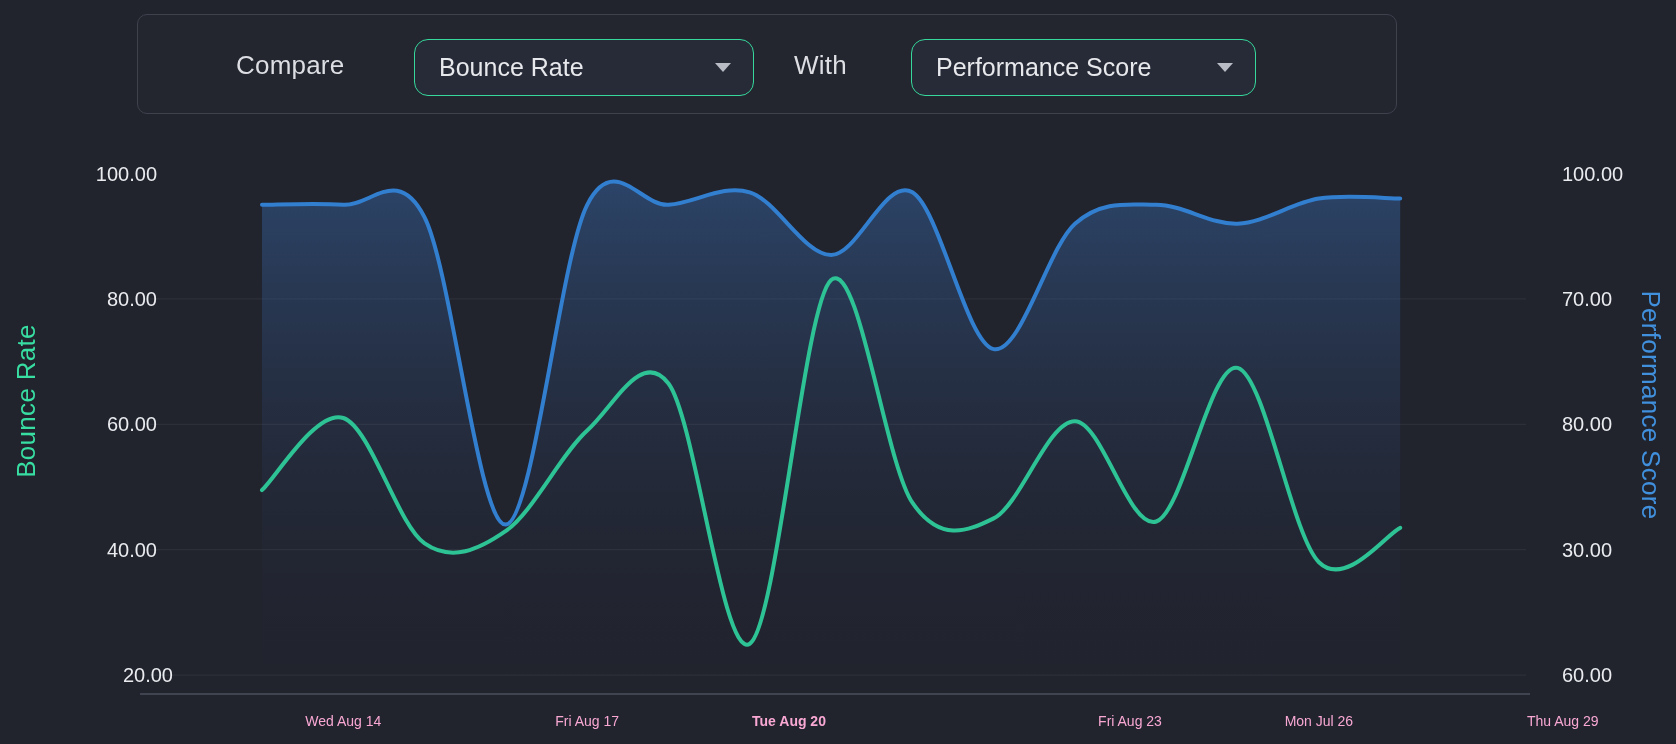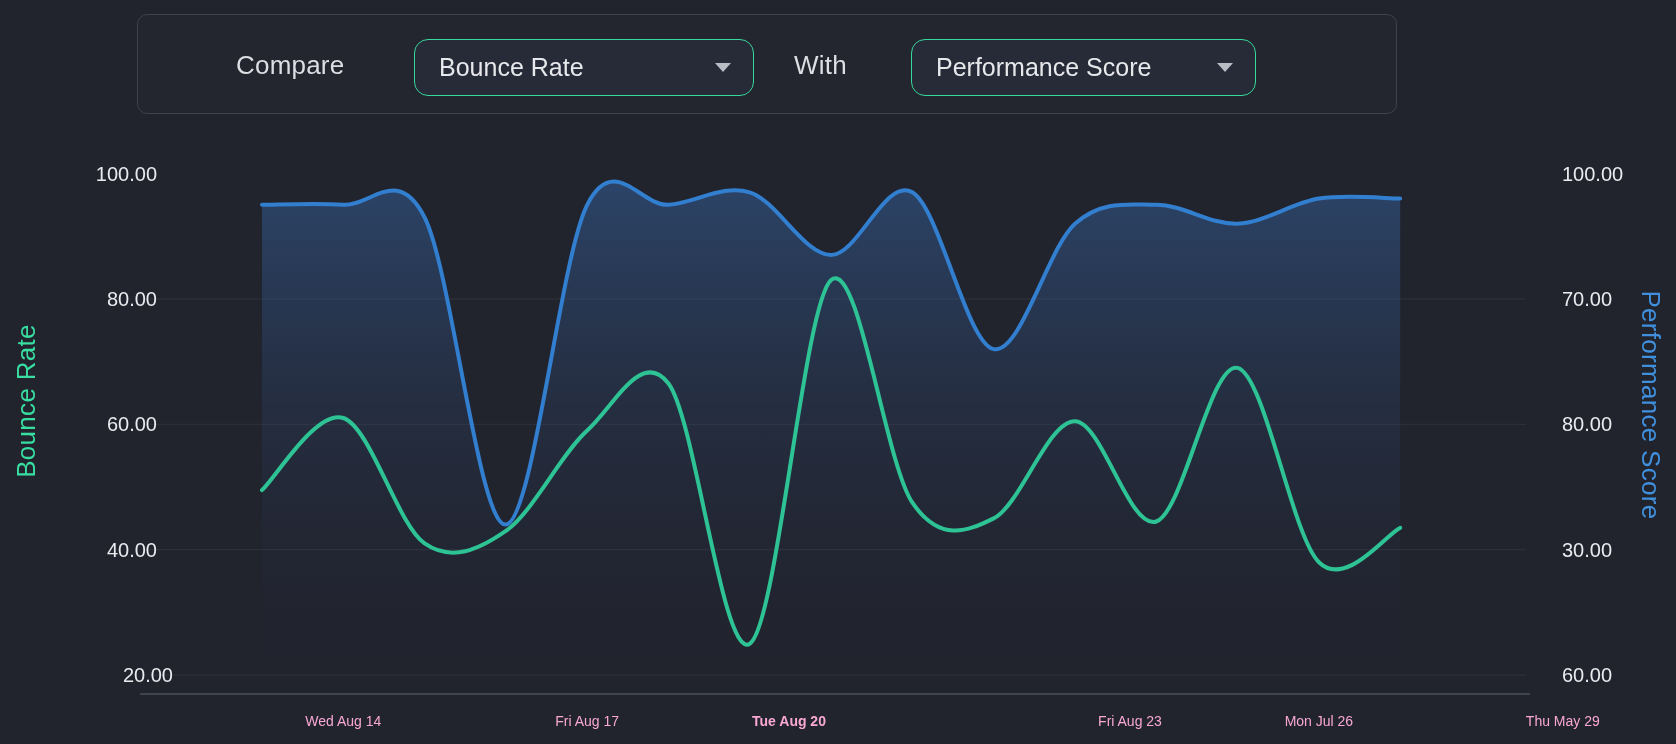--- a/index.html
+++ b/index.html
@@ -111,18 +111,18 @@
       <span class="tick-label tick-right" style="top: 173.5px;">100.00</span>
       <span class="tick-label tick-right" style="top: 298.9px;">70.00</span>
       <span class="tick-label tick-right" style="top: 424.3px;">80.00</span>
       <span class="tick-label tick-right" style="top: 549.7px;">30.00</span>
       <span class="tick-label tick-right" style="top: 675.1px;">60.00</span>
       <span class="x-label" style="left: 343.3px;">Wed Aug 14</span>
       <span class="x-label" style="left: 587.2px;">Fri Aug 17</span>
       <span class="x-label" style="left: 789px; font-weight: bold;">Tue Aug 20</span>
       <span class="x-label" style="left: 1130px;">Fri Aug 23</span>
       <span class="x-label" style="left: 1318.9px;">Mon Jul 26</span>
-      <span class="x-label" style="left: 1562.8px;">Thu May 29</span>
+      <span class="x-label" style="left: 1562.8px;">Thu Aug 29</span>
     </div>
 
   <span class="axis-title axis-title-left" id="leftTitle" style="color: rgb(56, 221, 162);">Bounce Rate</span>
   <span class="axis-title axis-title-right" id="rightTitle" style="color: rgb(64, 144, 221);">Performance Score</span>
 </div>
 
 </body></html>

